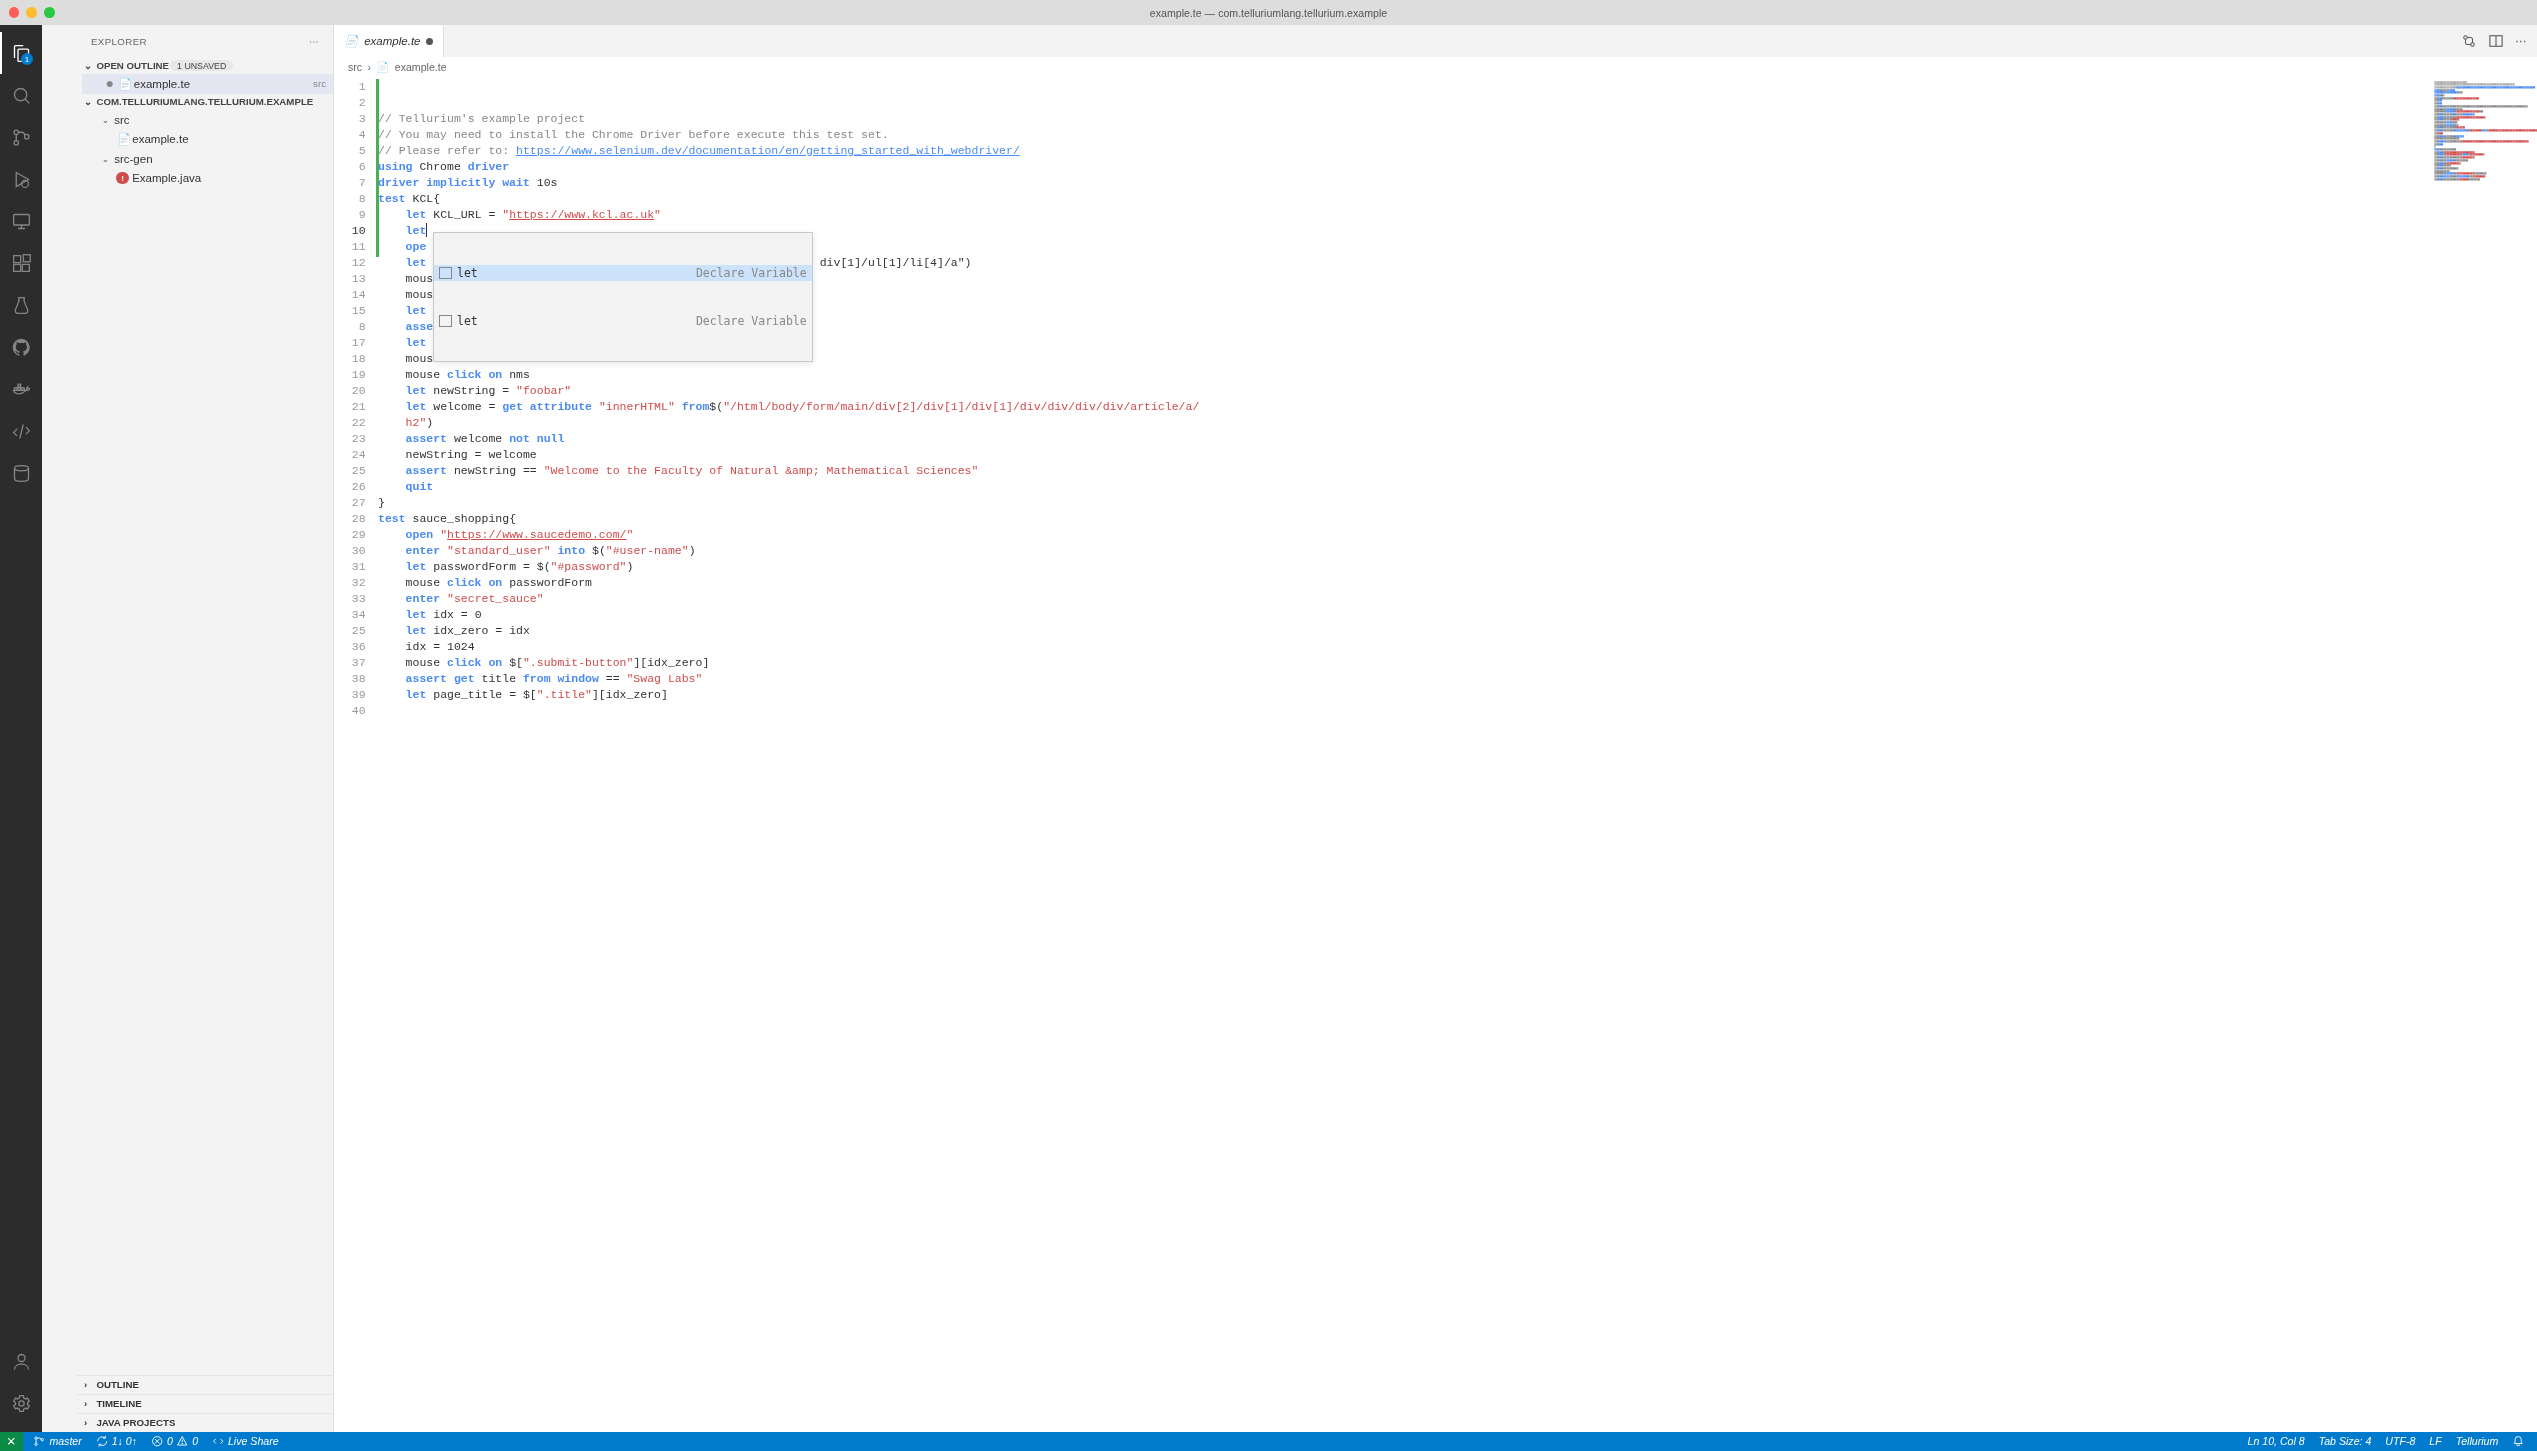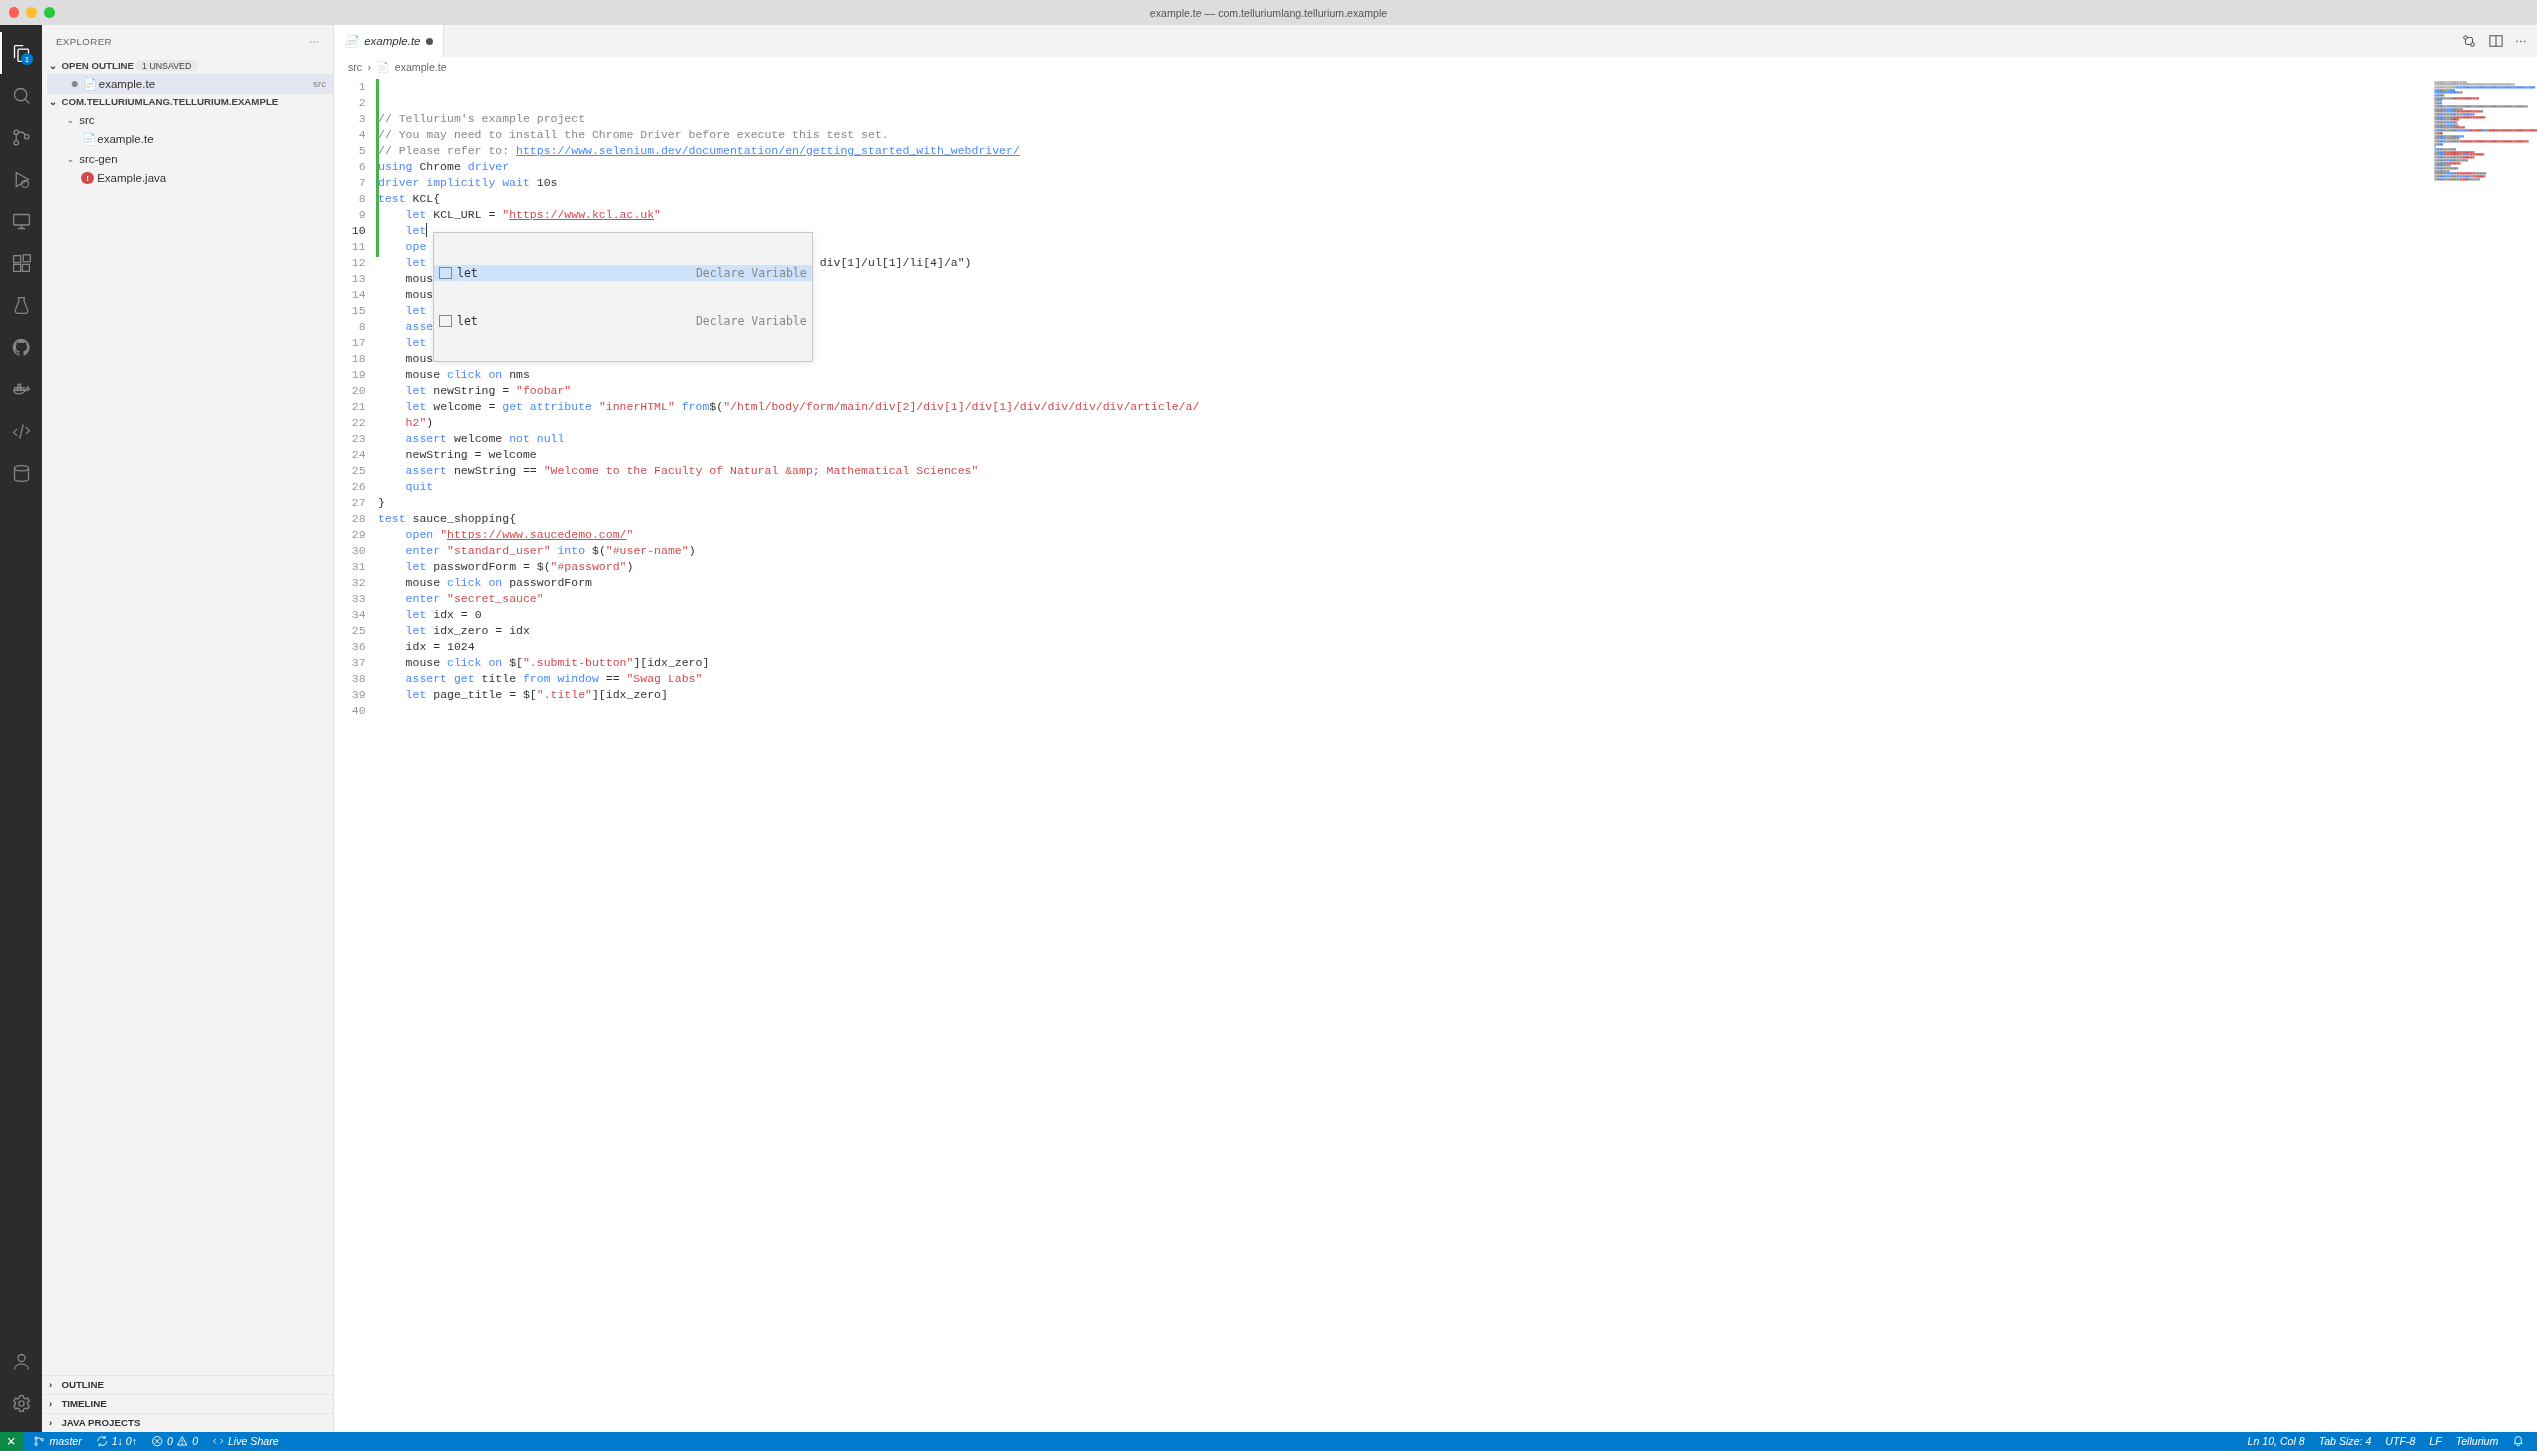--- a/index.html
+++ b/index.html
@@ -77,20 +77,21 @@
   align-items: center;
   justify-content: center;
   padding: 0 2.7px;
 }
 .sidebar {
   width: 292px;
   background: #f3f3f3;
   border-right: 0.9px solid #e0e0e0;
   display: flex;
   flex-direction: column;
+  padding-left: 35px;
 }
 .sidebar-header {
   height: 32px;
   display: flex;
   align-items: center;
   justify-content: space-between;
   padding: 0 14px;
   font-size: 9.7px;
   color: #666;
   letter-spacing: 0.4px;
@@ -195,21 +196,21 @@
   flex: 1;
   font-family: Menlo, Monaco, "Courier New", monospace;
   font-size: 11.5px;
   line-height: 16px;
   padding-top: 1.8px;
   white-space: pre;
   position: relative;
   color: #333;
 }
 .tok-comment { color: #888; }
-.tok-kw { color: #4a8af4; }
+.tok-kw { color: #4a8af4; font-weight: bold; }
 .tok-string { color: #d14b4b; }
 .tok-link { color: #4a8af4; text-decoration: underline; }
 .tok-url { color: #d14b4b; text-decoration: underline; text-align: center; }
 .cursor-caret {
   display:inline-block;
   width:0.9px;
   height:13.3px;
   background:#333;
   vertical-align:middle;
   margin-bottom:1.8px;

